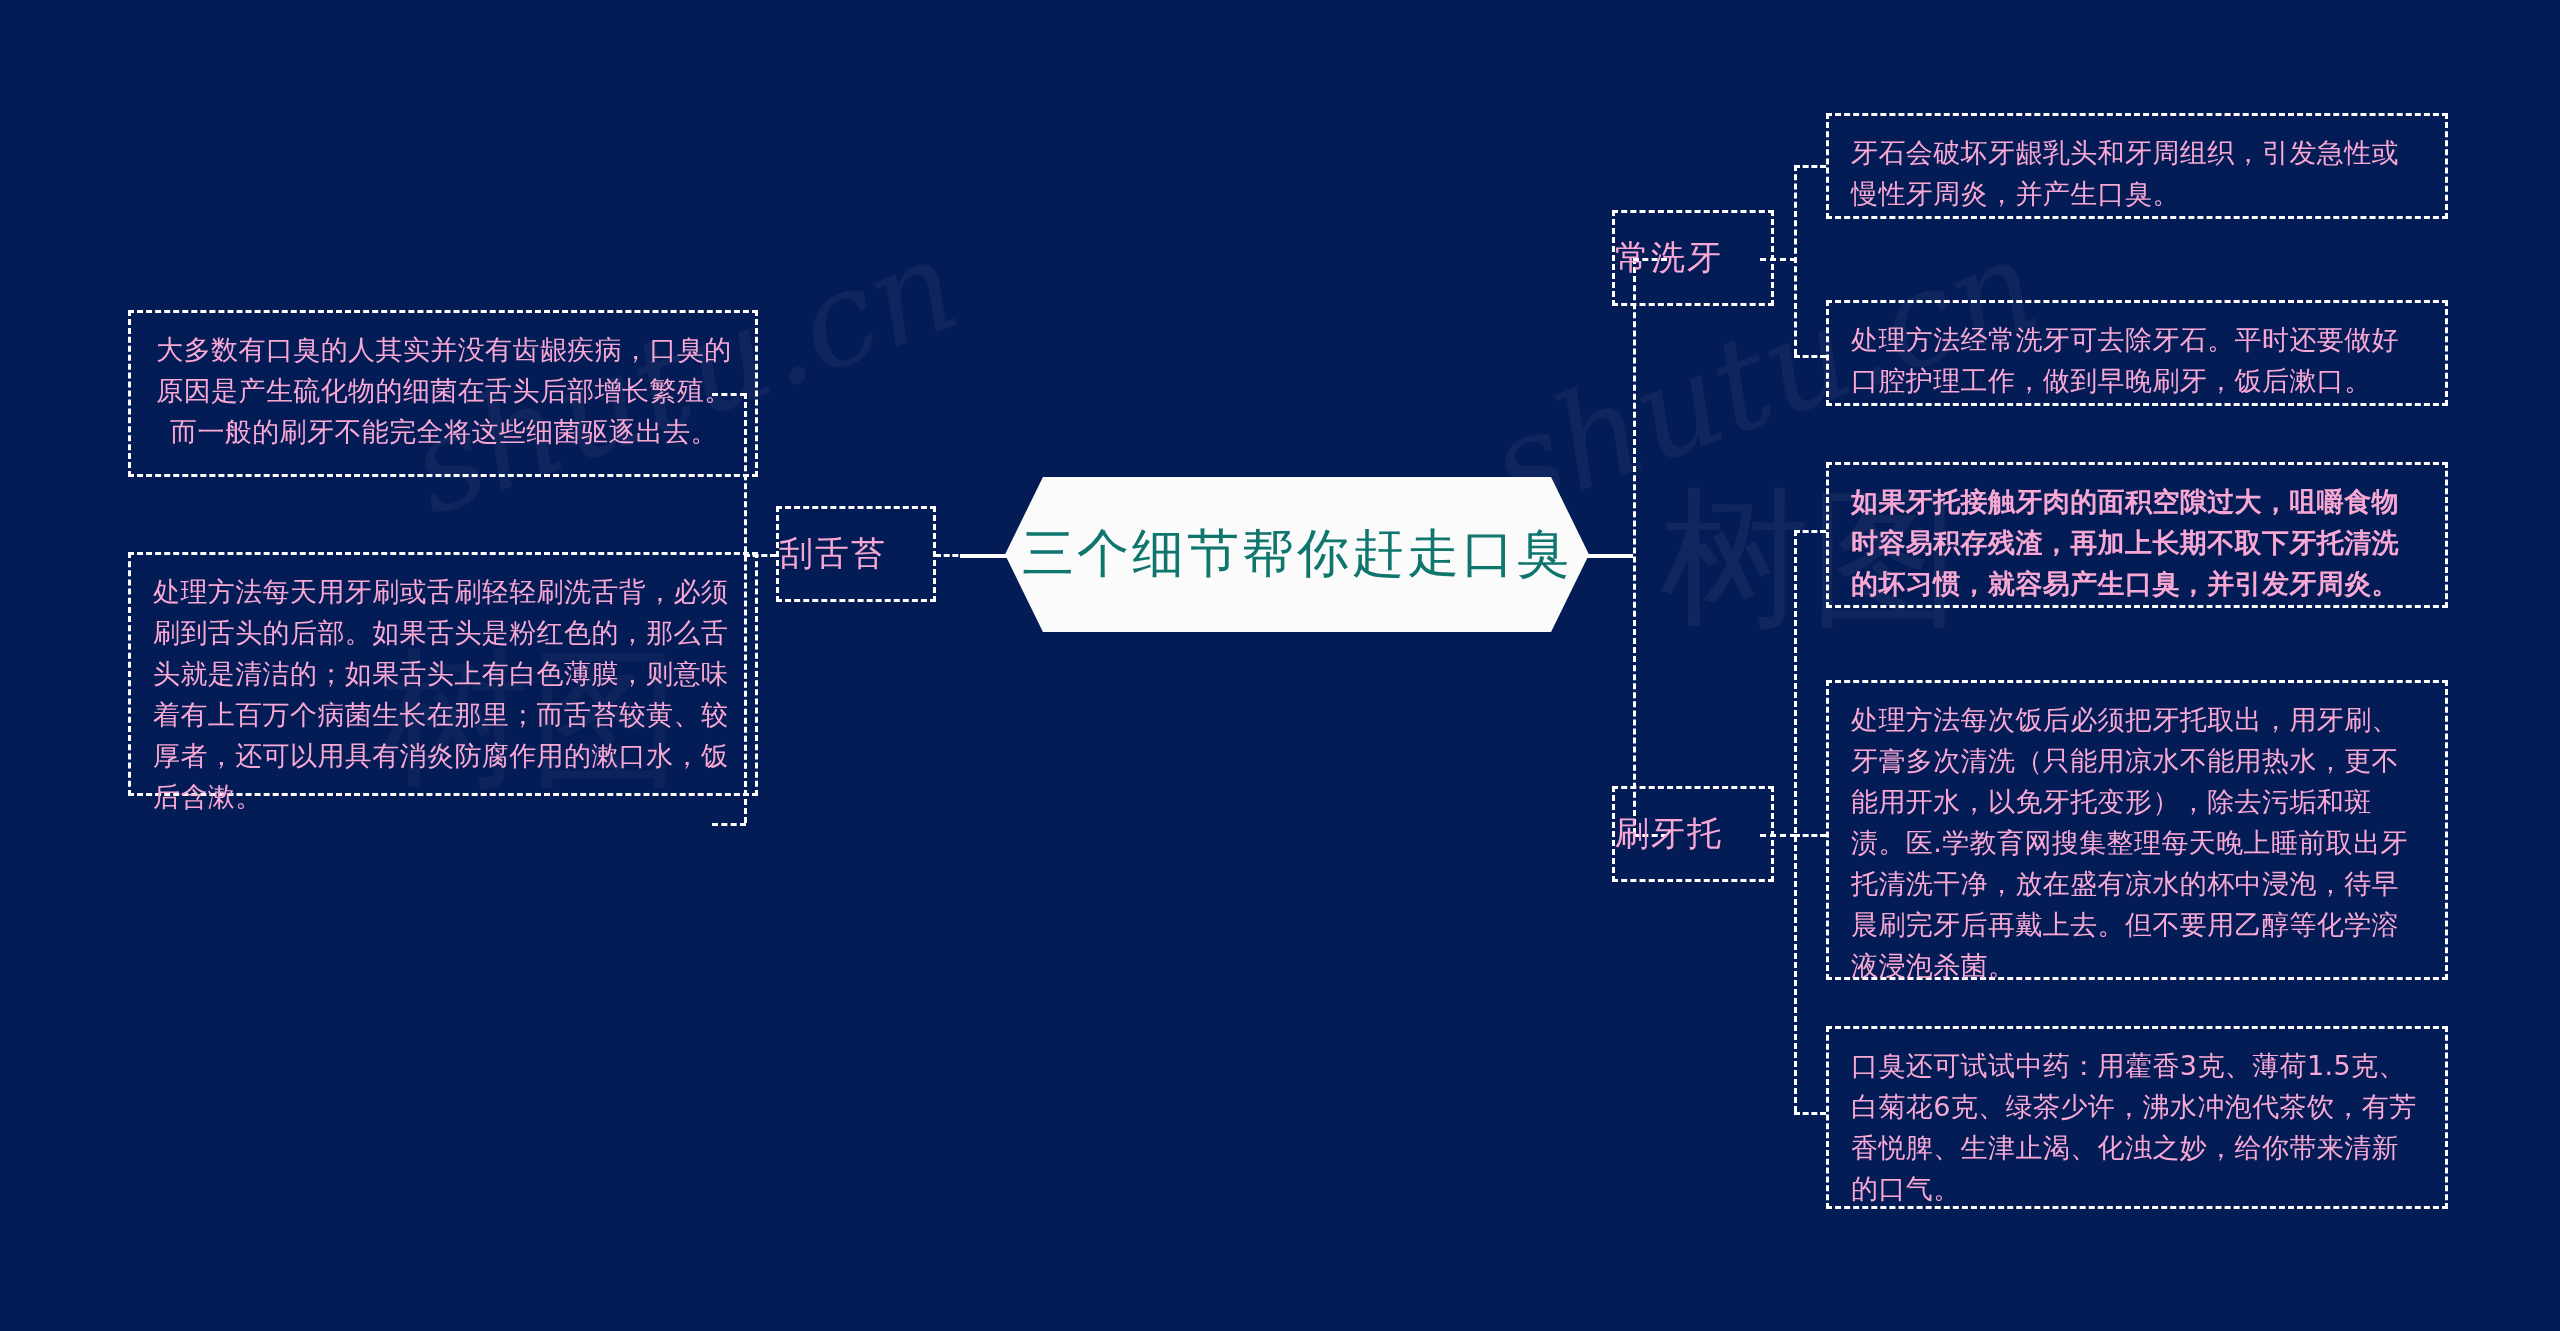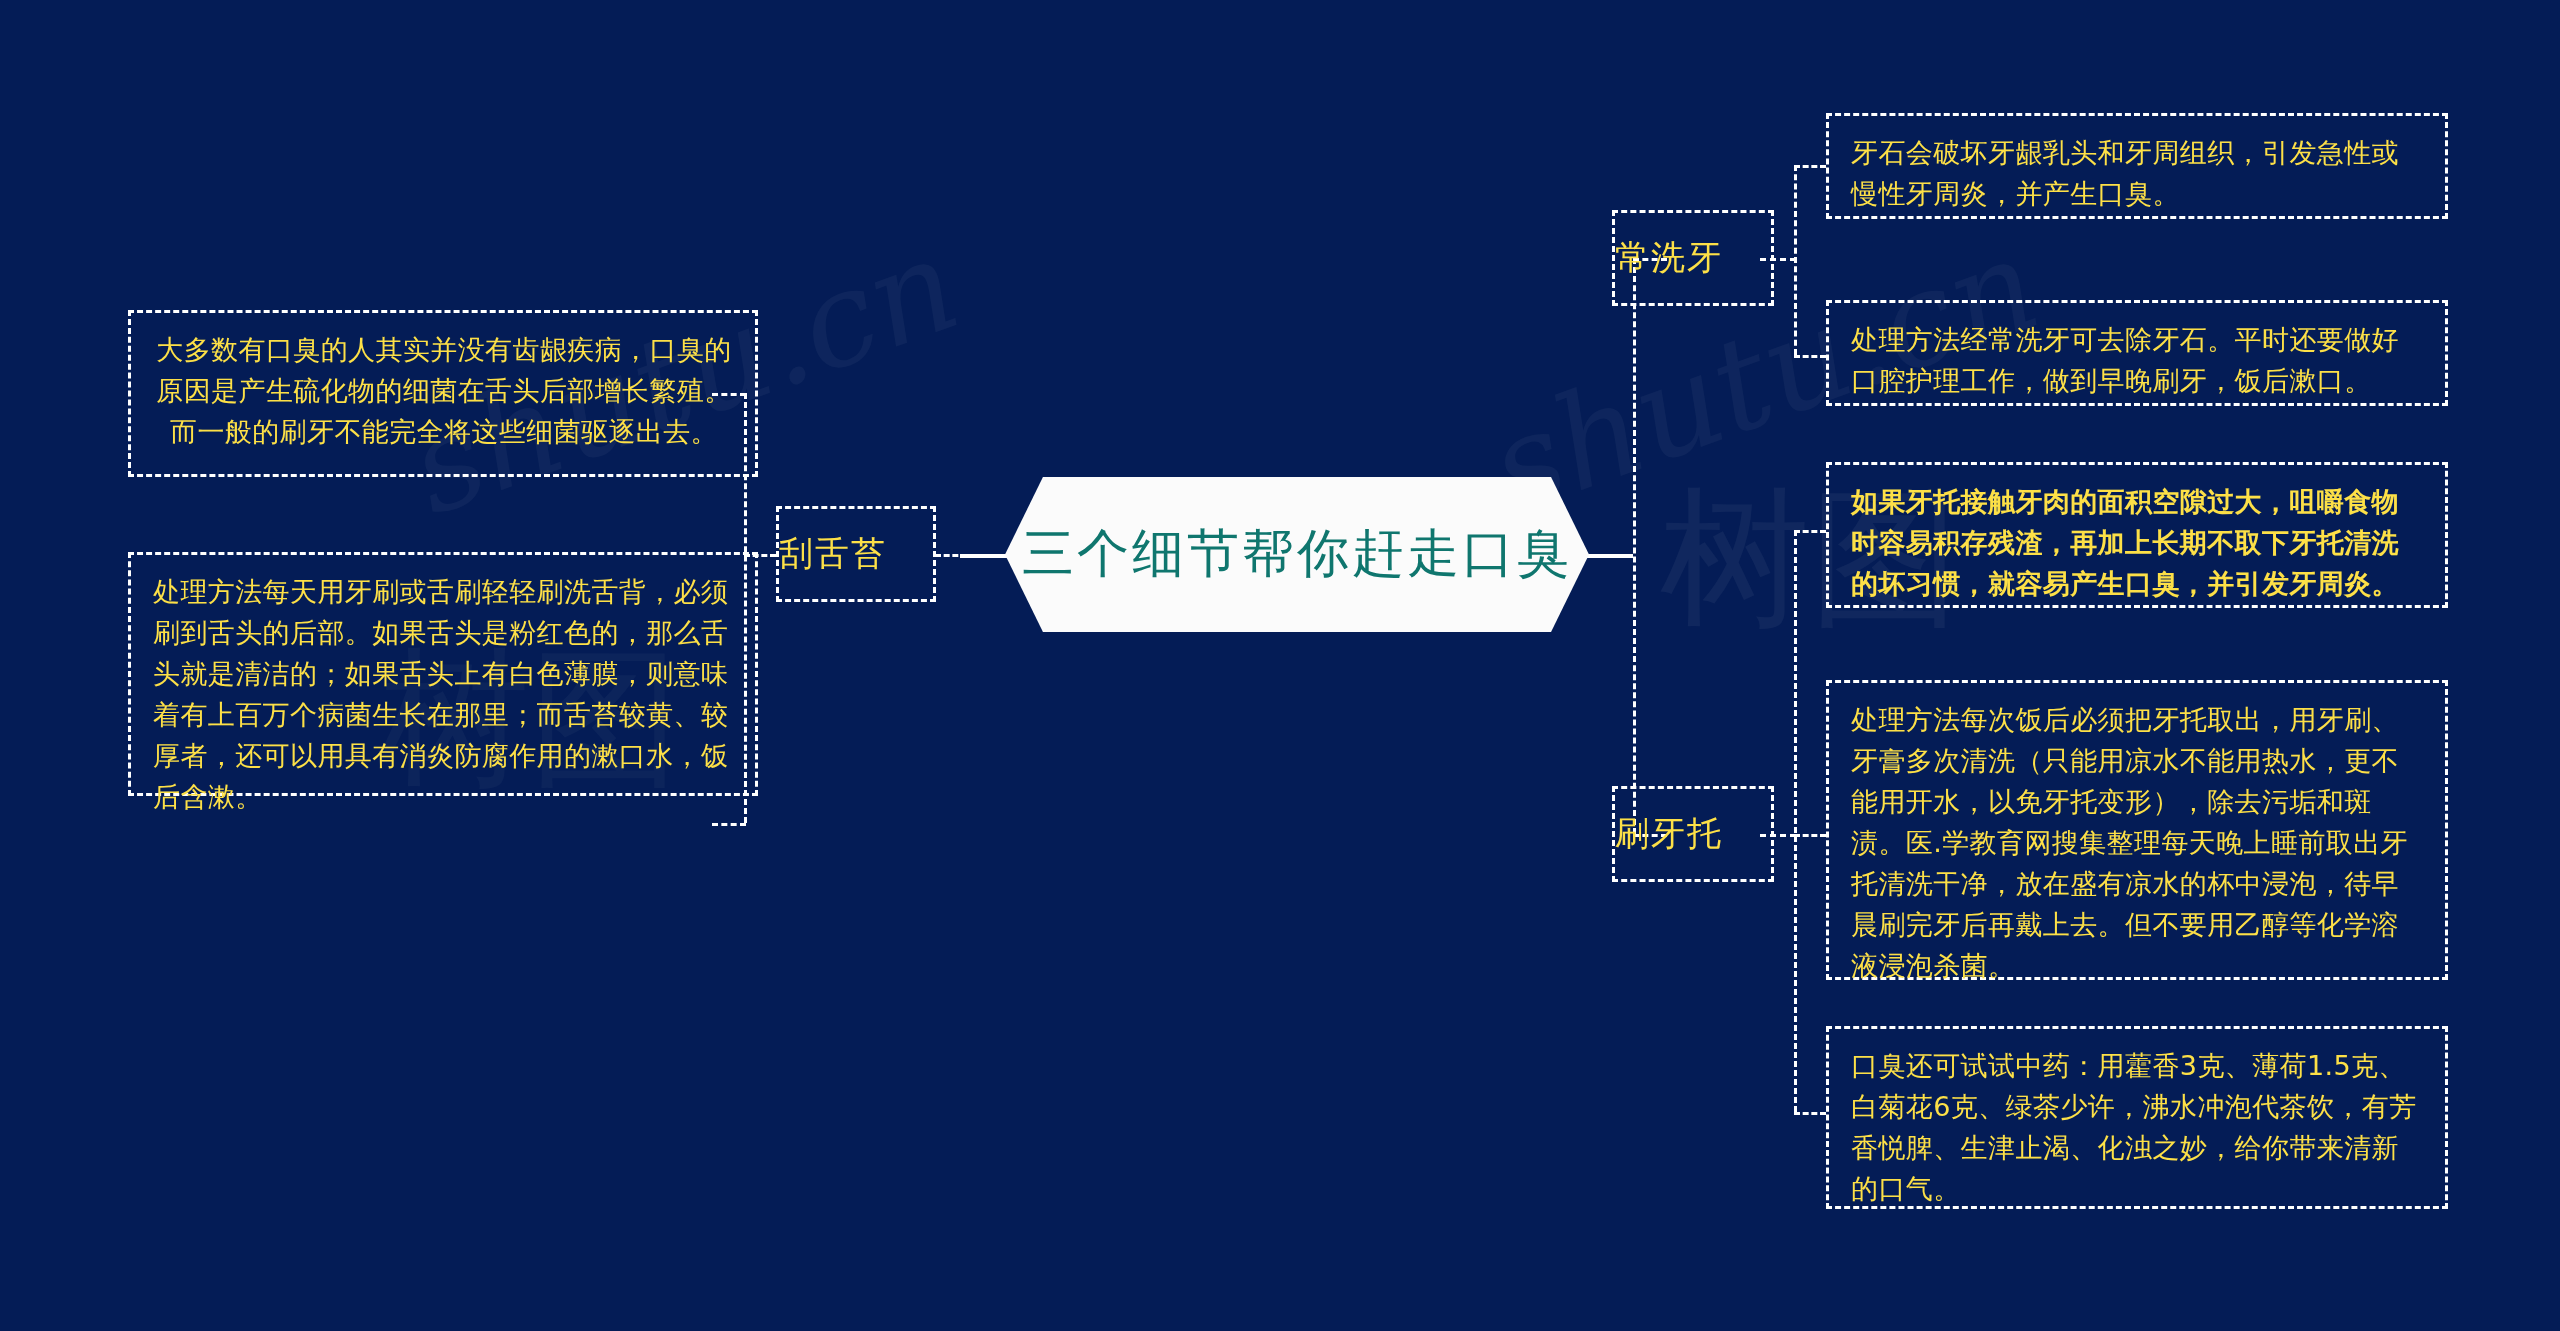--- a/index.html
+++ b/index.html
@@ -37,21 +37,21 @@
           color: rgba(255,255,255,0.05); }
   .wm-d { left: 380px;  top: 620px;  font-size: 150px; font-style: normal;
           font-family: "DejaVu Sans", "Liberation Sans", sans-serif;
           color: rgba(255,255,255,0.035); }
 
   
   .node {
     position: absolute;
     box-sizing: border-box;
     border: 3px dashed #ffffff;
-    color: #fde047;
+    color: #f9a8d4;
     z-index: 5;
   }
   .leaf {
     padding: 16px 20px 18px 22px;
     font-size: 27px;
     line-height: 1.52;
     letter-spacing: 0.4px;
     text-align: left;
     word-break: break-all;
   }

